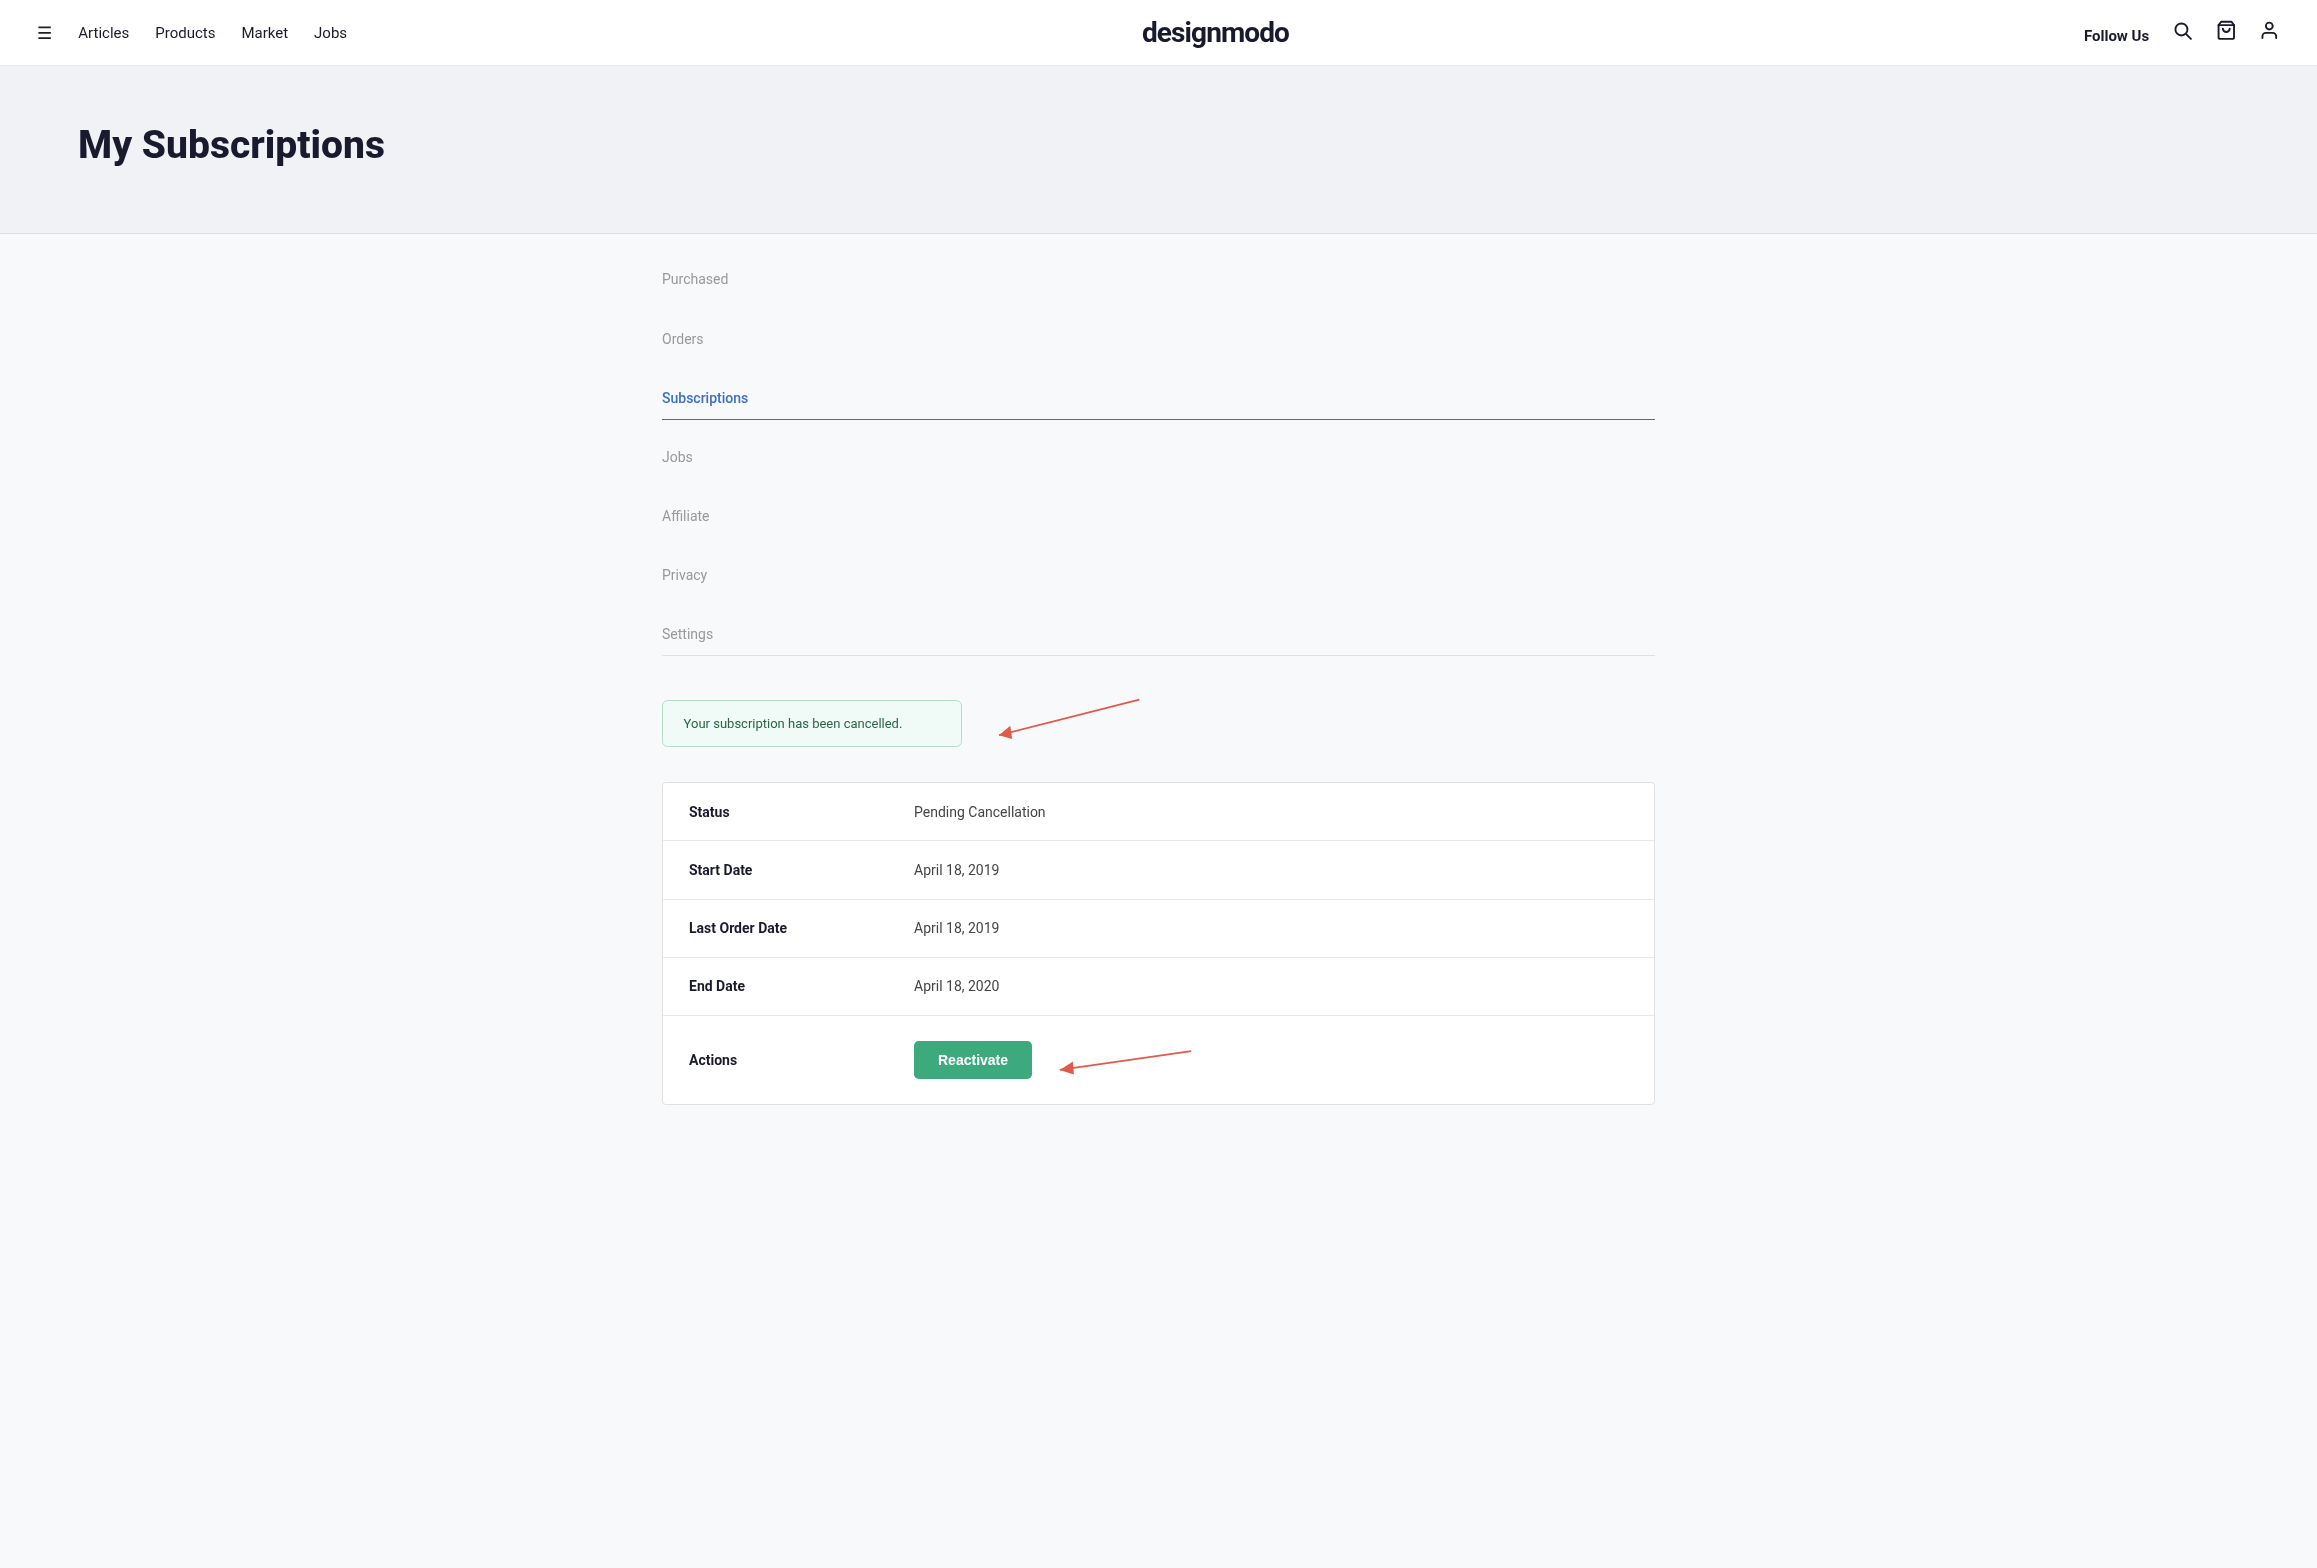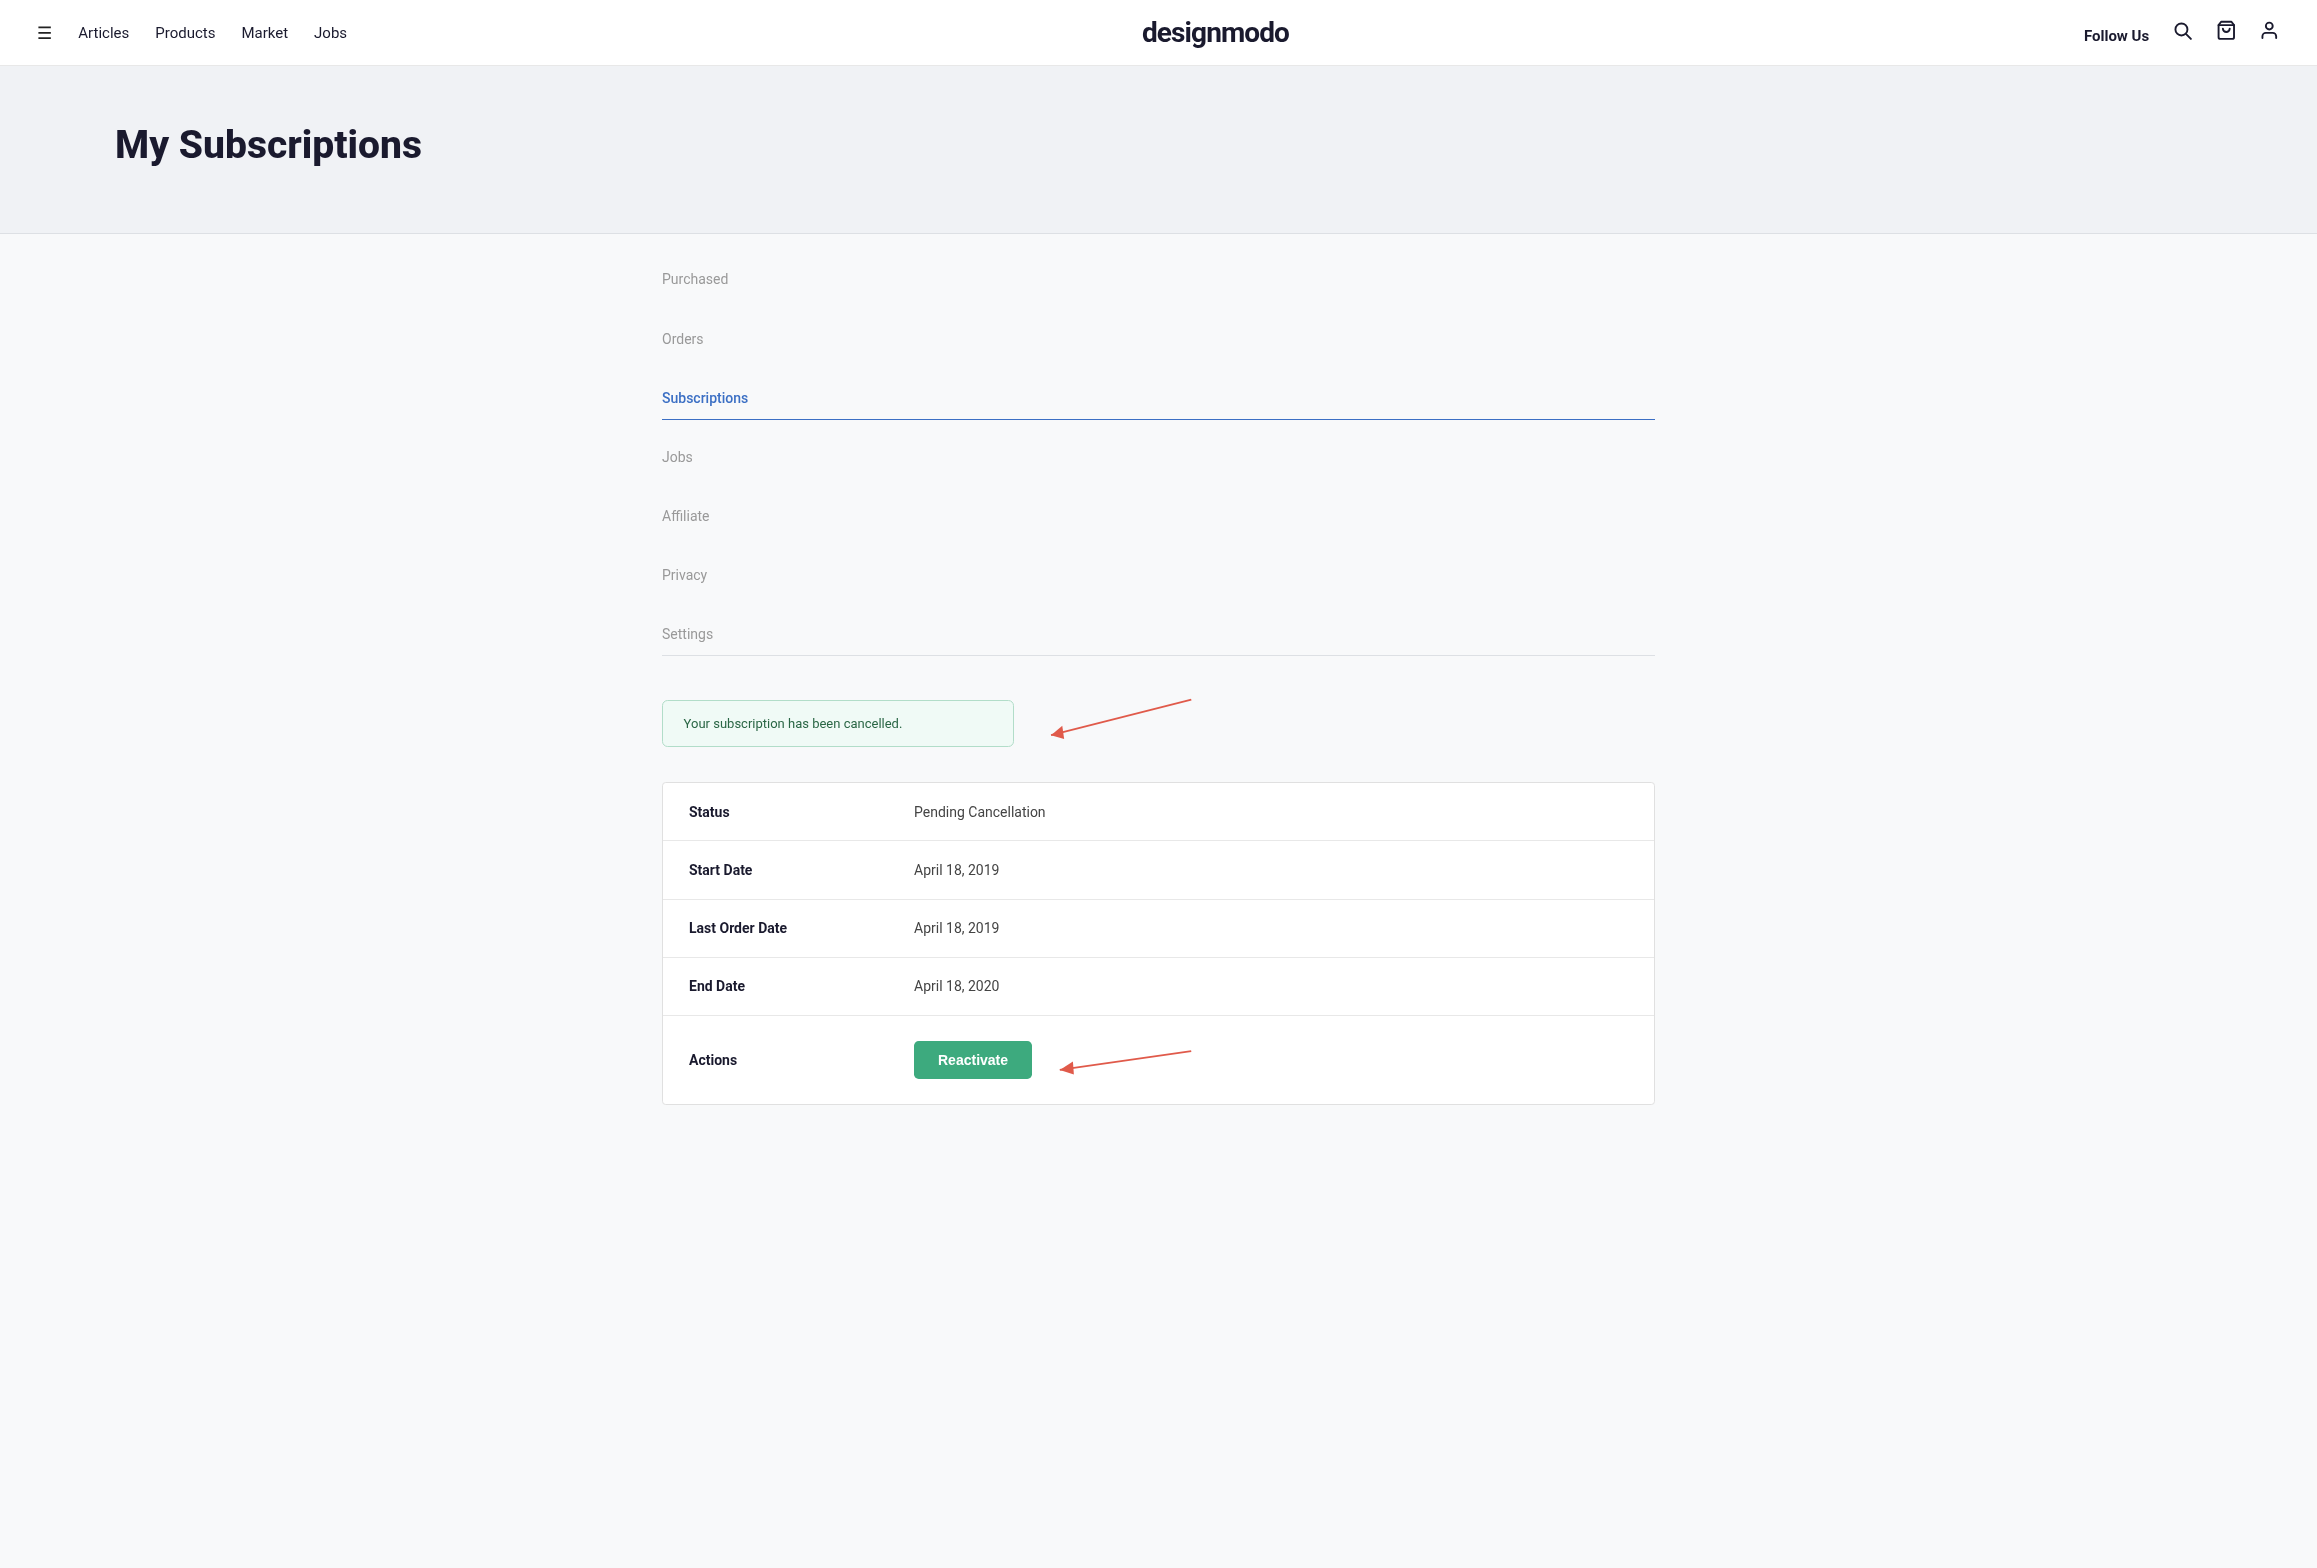--- a/index.html
+++ b/index.html
@@ -52,21 +52,21 @@
     }
     .header-icon {
       font-size: 20.6px;
       color: #1a1a2e;
       cursor: pointer;
     }
 
     
     .hero {
       background: #f0f2f5;
-      padding: 56px 37px 56px 115px;
+      padding: 56px 37px 56px 78px;
       border-bottom: 0.9px solid #dde0e4;
     }
     .hero h1 {
       font-size: 39px;
       font-weight: 800;
       color: #1a1a2e;
       margin-bottom: 9.4px;
     }
     .hero .sub-id {
       font-size: 15px;
@@ -103,21 +103,21 @@
       border-bottom: 1.9px solid #3b6fc4;
       font-weight: 500;
     }
     .notification-box {
       background: #f0faf6;
       border: 0.9px solid #b2ddc9;
       border-radius: 5.6px;
       padding: 15px 20.6px;
       font-size: 13px;
       color: #2a6645;
-      width: 352px;
+      width: 300px;
     }
 
     
     .subscription-table {
       border: 0.9px solid #e0e0e0;
       border-radius: 3.7px;
       overflow: hidden;
       background: #fff;
     }
     .table-row {

